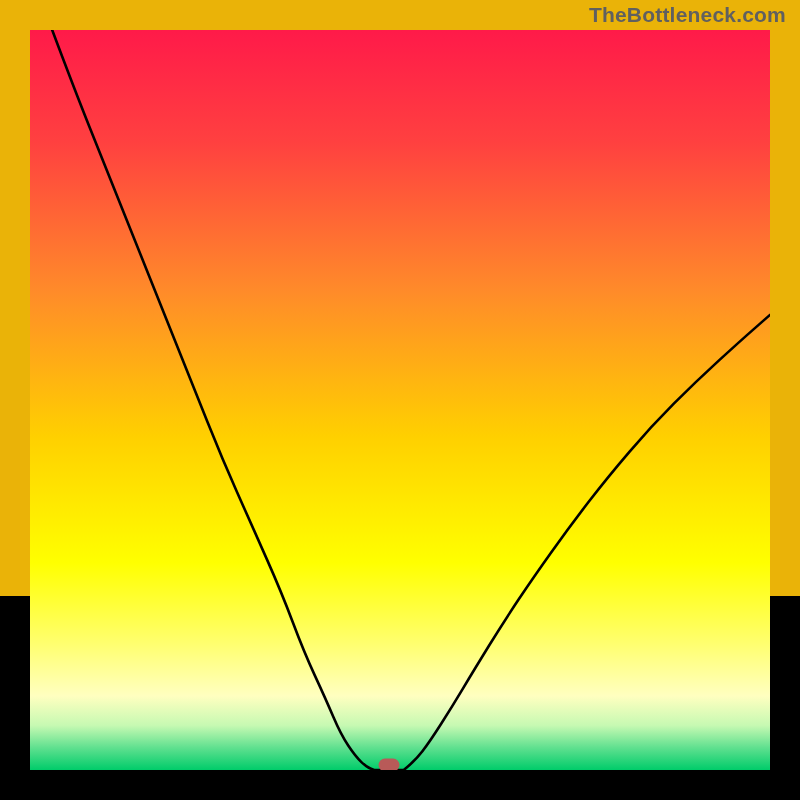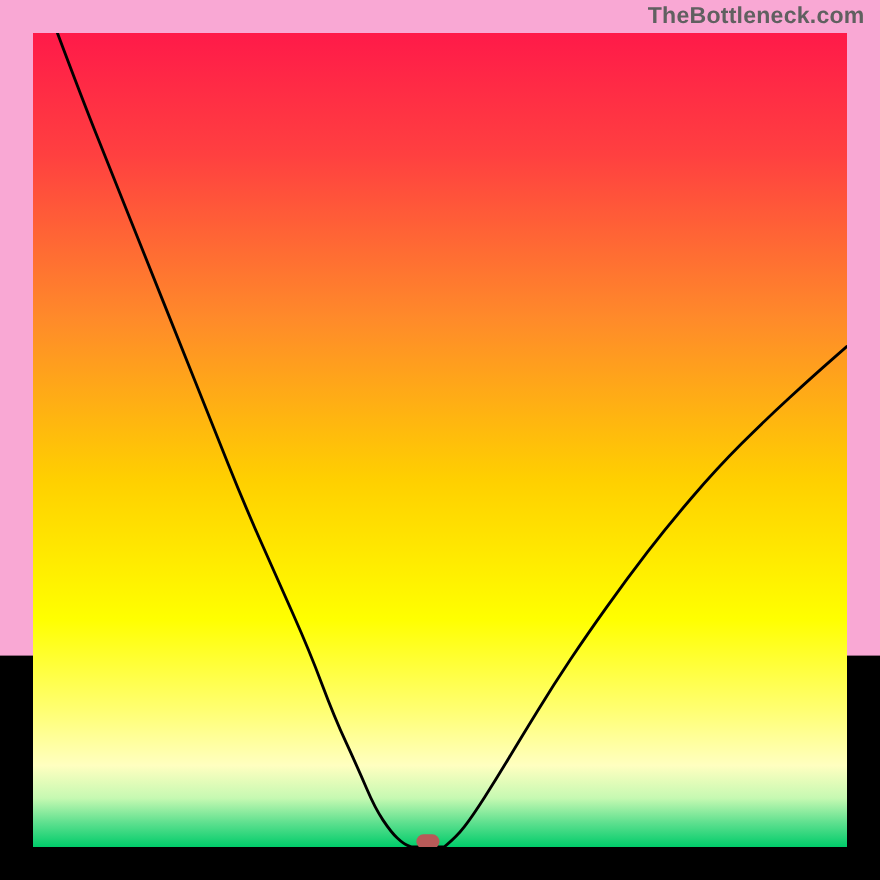--- a/index.html
+++ b/index.html
@@ -8,21 +8,21 @@
     width: 800px;
     height: 800px;
     background: #000;
     overflow: hidden;
     font-family: Arial, Helvetica, sans-serif;
   }
   .frame {
     position: relative;
     width: 800px;
     height: 596px;
-    background: #f9a8d4;
+    background: #eab308;
   }
   .watermark {
     position: absolute;
     top: 3px;
     right: 14px;
     color: #606060;
     font-size: 21px;
     font-weight: bold;
     letter-spacing: 0.2px;
     z-index: 10;

